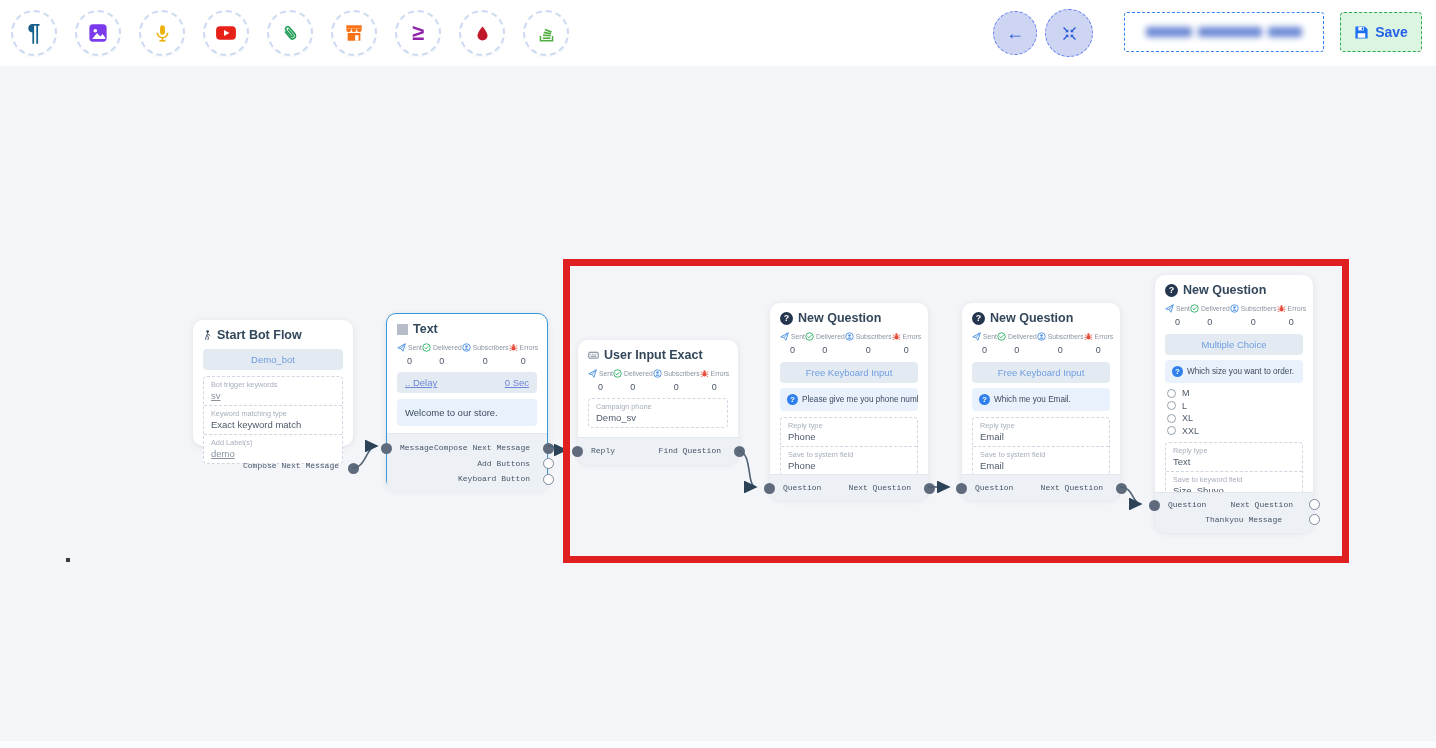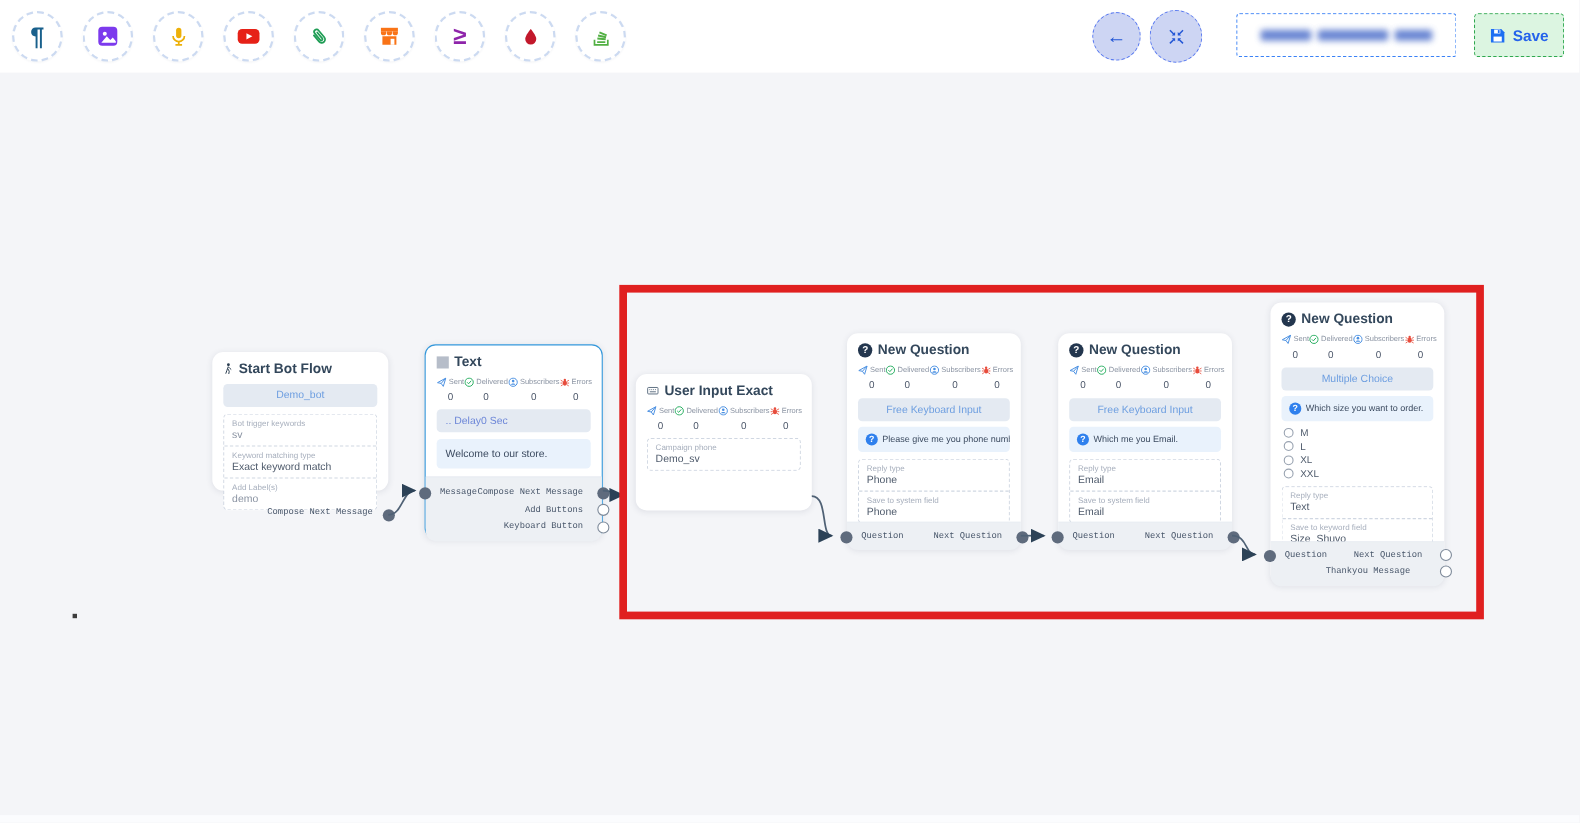--- a/index.html
+++ b/index.html
@@ -60,31 +60,31 @@
   #node-q3{left:1155px;top:275px;width:158px;height:257px;}
   .ncontent{padding:8px 10px 0;position:relative;}
   .ntitle{display:flex;align-items:center;gap:5px;font-size:12.5px;font-weight:700;color:#33475b;}
   .sq{width:11px;height:11px;background:#b6bdc9;flex:none;}
   .stats{display:flex;margin-top:7px;}
   .stat{flex:1;text-align:center;}
   .stat-h{display:flex;align-items:center;justify-content:center;gap:2px;font-size:6.8px;color:#8a93a2;white-space:nowrap;}
   .sic{width:9px;height:9px;flex:none;}
   .stat-v{font-size:9px;color:#4a5568;margin-top:4px;}
   .pill{margin-top:7px;background:#e4eaf2;border-radius:4px;text-align:center;font-size:9.5px;color:#6d9ee0;padding:5px 4px;cursor:pointer;}
-  .delay{margin-top:6px;background:#e4eaf2;border-radius:4px;display:flex;align-items:center;font-size:9.5px;color:#6d87d8;padding:5px 8px;cursor:pointer;}
+  .delay{margin-top:6px;background:#e4eaf2;border-radius:4px;display:flex;justify-content:space-between;align-items:center;font-size:9.5px;color:#6d87d8;padding:5px 8px;cursor:pointer;text-decoration:underline;}
   .msgbox{margin-top:6px;background:#e9f2fc;border-radius:4px;padding:8px;font-size:9.5px;color:#3c4b60;cursor:pointer;}
   .qbox{margin-top:5px;background:#e9f2fc;border-radius:4px;padding:6px 7px;font-size:8.2px;color:#3c4b60;display:flex;align-items:center;gap:4px;white-space:nowrap;overflow:hidden;cursor:pointer;}
   .qmark{flex:none;width:11px;height:11px;border-radius:50%;background:#2f80ed;color:#fff;font-size:8px;font-weight:700;display:inline-flex;align-items:center;justify-content:center;}
   .qmark.dark{background:#23364e;width:13px;height:13px;font-size:9px;}
   .fields{margin-top:6px;border:1px dashed #d0d7e2;border-radius:4px;background:#fff;}
   .field{padding:3px 7px 4px;border-bottom:1px dashed #d0d7e2;cursor:text;}
   .field:last-child{border-bottom:0;}
   .fl{font-size:7.3px;color:#a6aebc;}
   .fv{font-size:9.5px;color:#4e5a6b;margin-top:1px;}
-  .fv.muted{color:#8a93a2;}
+  .fv.muted{color:#8a93a2;text-decoration:underline;}
   .opts{margin:5px 2px 0;}
   .opt{display:flex;align-items:center;gap:6px;margin:2.5px 0;font-size:9px;color:#4e5a6b;cursor:pointer;}
   .radio{width:9px;height:9px;border:1.5px solid #98a2b0;border-radius:50%;background:#fff;box-sizing:border-box;flex:none;}
   .footer{position:absolute;left:0;right:0;background:#edf0f4;border-top:1px solid #e2e7ee;border-radius:0 0 10px 10px;}
   #node-text .footer{top:119px;height:58px;border-radius:0 0 9px 9px;}
   #node-uif .footer{top:97px;height:27px;}
   #node-q1 .footer,#node-q2 .footer{top:171px;height:25px;}
   #node-q3 .footer{top:217px;height:40px;}
   .plabel{position:absolute;font-size:8px;color:#475569;white-space:nowrap;font-family:Liberation Mono, monospace;}
   .port{position:absolute;width:11px;height:11px;border-radius:50%;background:#5f6b7d;box-sizing:border-box;cursor:crosshair;z-index:7;}
@@ -257,20 +257,26 @@
             </div>
           <div class="stat-v">0</div>
         </div>
       </div>
       <div class="fields">
         <div class="field">
           <div class="fl">Campaign phone</div>
           <div class="fv">Demo_sv</div>
         </div>
       </div>
+    </div>
+    <div class="footer">
+      <span class="port" style="left:-6.5px;top:7.5px;"></span>
+      <span class="plabel" style="left:13px;top:8px;">Reply</span>
+      <span class="plabel" style="right:17px;top:8px;">Find Question</span>
+      <span class="port" style="right:-6.5px;top:7.5px;"></span>
     </div>
   </div>
 
   <div class="node" id="node-q1">
     <div class="ncontent">
       <div class="ntitle">
         <span class="qmark dark">?</span>
         <span>New Question</span>
       </div>
       <div class="stats">

